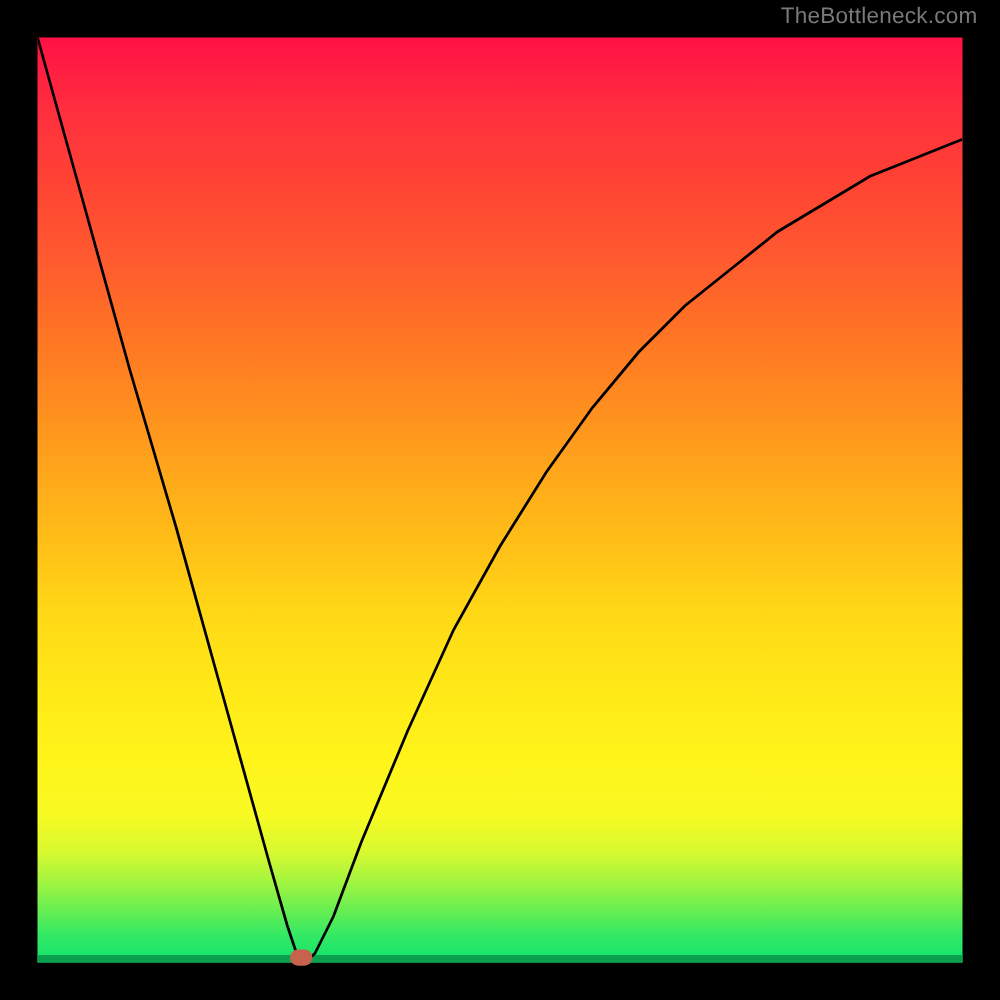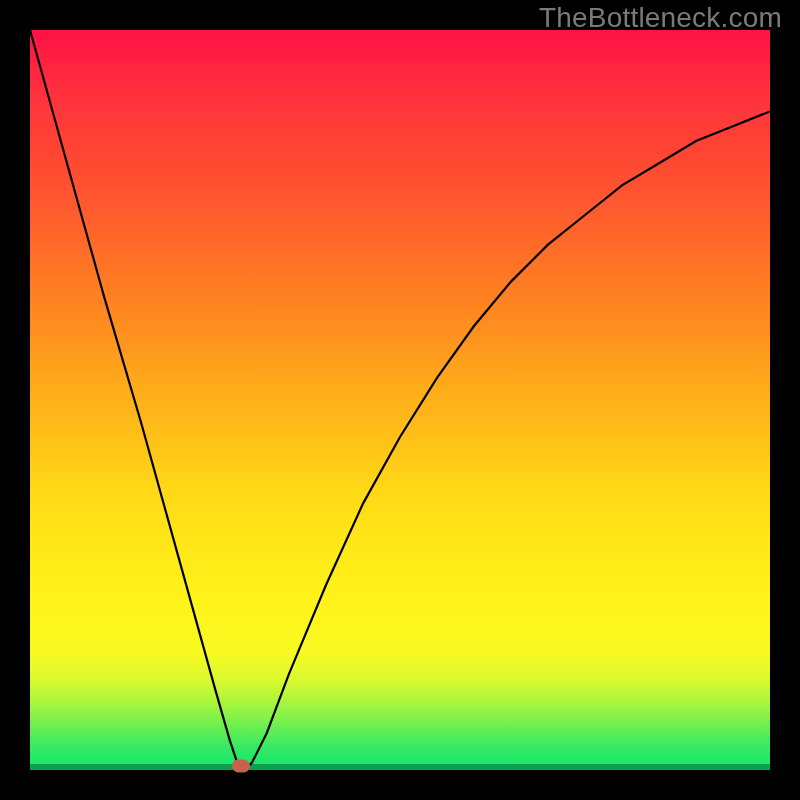--- a/index.html
+++ b/index.html
@@ -15,21 +15,21 @@
     position: relative;
     width: 800px;
     height: 800px;
     background: #000;
   }
   .watermark {
     position: absolute;
     top: 2px;
     right: 18px;
     color: #7a7a7a;
-    font-size: 28px;
+    font-size: 18px;
     letter-spacing: 0.2px;
     z-index: 5;
   }
   .plot-area {
     position: absolute;
     left: 30px;
     top: 30px;
     width: 740px;
     height: 740px;
     background: linear-gradient(to bottom,

